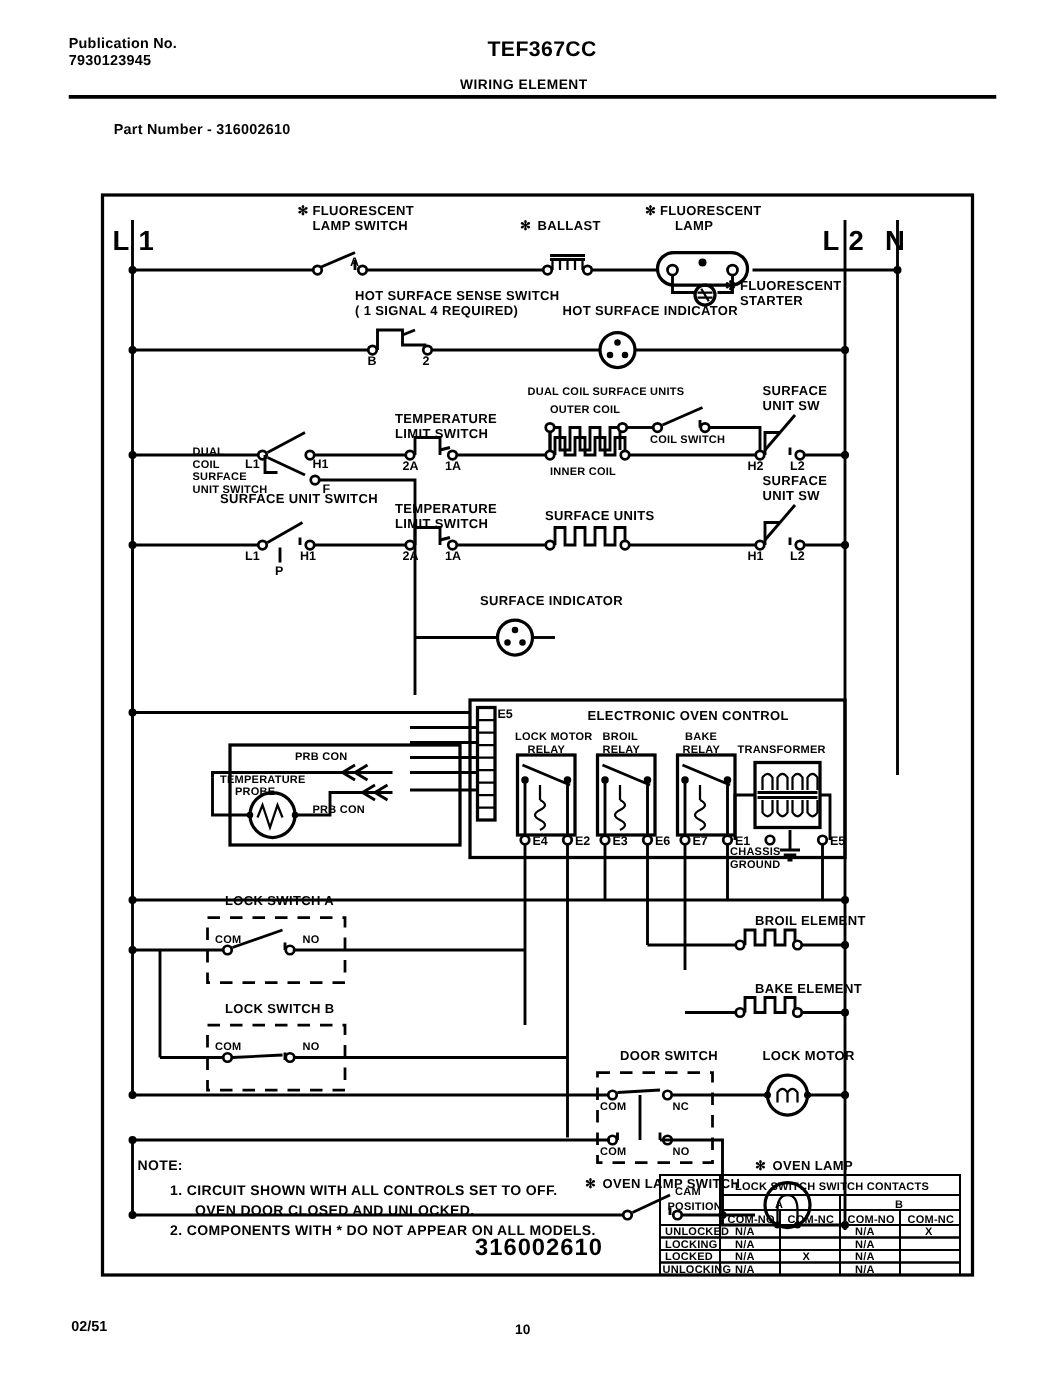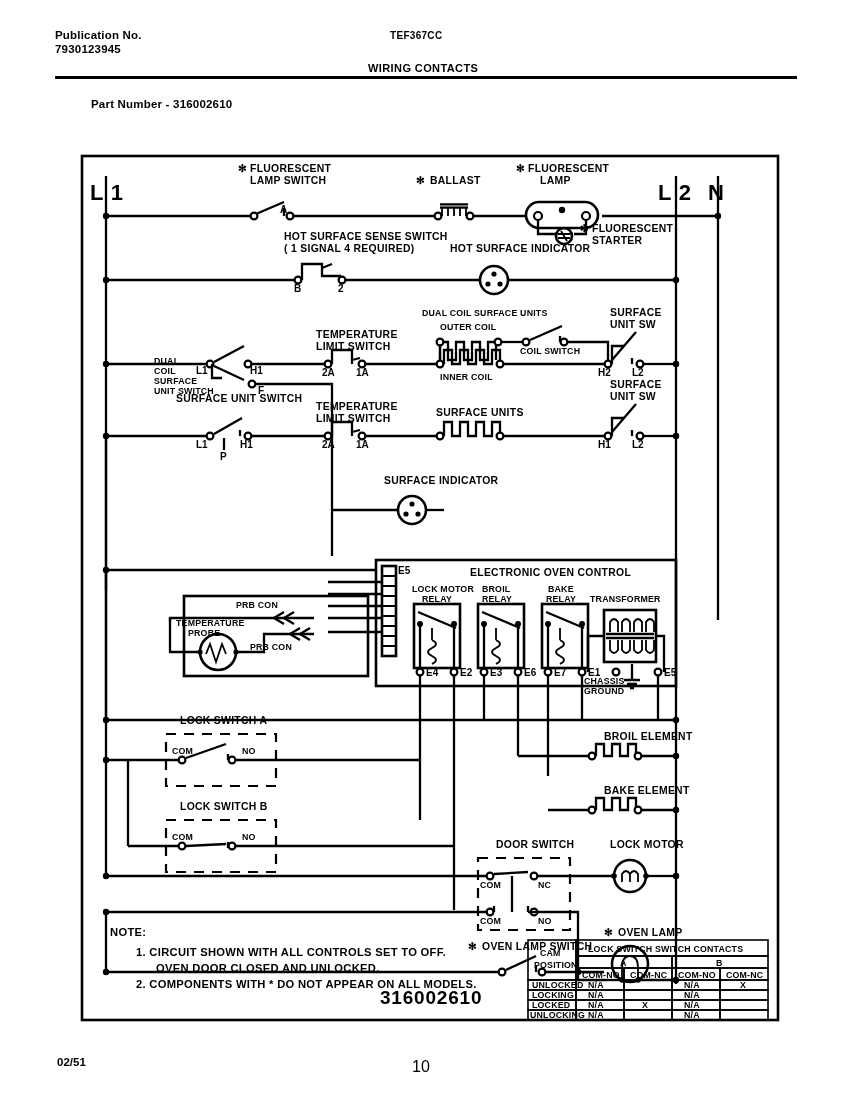--- a/index.html
+++ b/index.html
@@ -27,21 +27,21 @@
     position: absolute;
     left: 55px; top: 28px;
     font-size: 11.5px;
     font-weight: bold;
     line-height: 14px;
     letter-spacing: 0.2px;
   }
   .hdr-model {
     position: absolute;
     left: 390px; top: 30px;
-    font-size: 10px;
+    font-size: 17px;
     font-weight: bold;
     letter-spacing: 0.3px;
   }
   .hdr-title {
     position: absolute;
     left: 368px; top: 62px;
     font-size: 11px;
     font-weight: bold;
     letter-spacing: 0.4px;
   }
@@ -64,22 +64,22 @@
   
   .ftr-date {
     position: absolute;
     left: 57px; top: 1056px;
     font-size: 11.5px;
     font-weight: bold;
   }
   .ftr-page {
     position: absolute;
     left: 412px; top: 1058px;
-    font-size: 16px;
-    font-weight: normal;
+    font-size: 11px;
+    font-weight: bold;
   }
 
   
   .diagram {
     position: absolute;
     left: 60px; top: 140px;
     width: 740px;
     height: 900px;
   }
   svg { display:block; }
@@ -104,21 +104,21 @@
 </head>
 <body>
 
 <div class="page">
 
   <div class="hdr-pub">
     <div>Publication No.</div>
     <div>7930123945</div>
   </div>
   <div class="hdr-model">TEF367CC</div>
-  <div class="hdr-title">WIRING CONTACTS</div>
+  <div class="hdr-title">WIRING ELEMENT</div>
   <div class="hdr-rule"></div>
   <div class="hdr-part">Part Number - 316002610</div>
 
   <div class="diagram">
   <svg viewBox="0 0 370 450" width="740" height="900" shape-rendering="geometricPrecision">
 
     <rect class="box" x="11" y="8" width="348" height="432"></rect>
 
     <line class="wire" x1="23" y1="18" x2="23" y2="310"></line>
     <line class="wire" x1="308" y1="18" x2="308" y2="422"></line>

